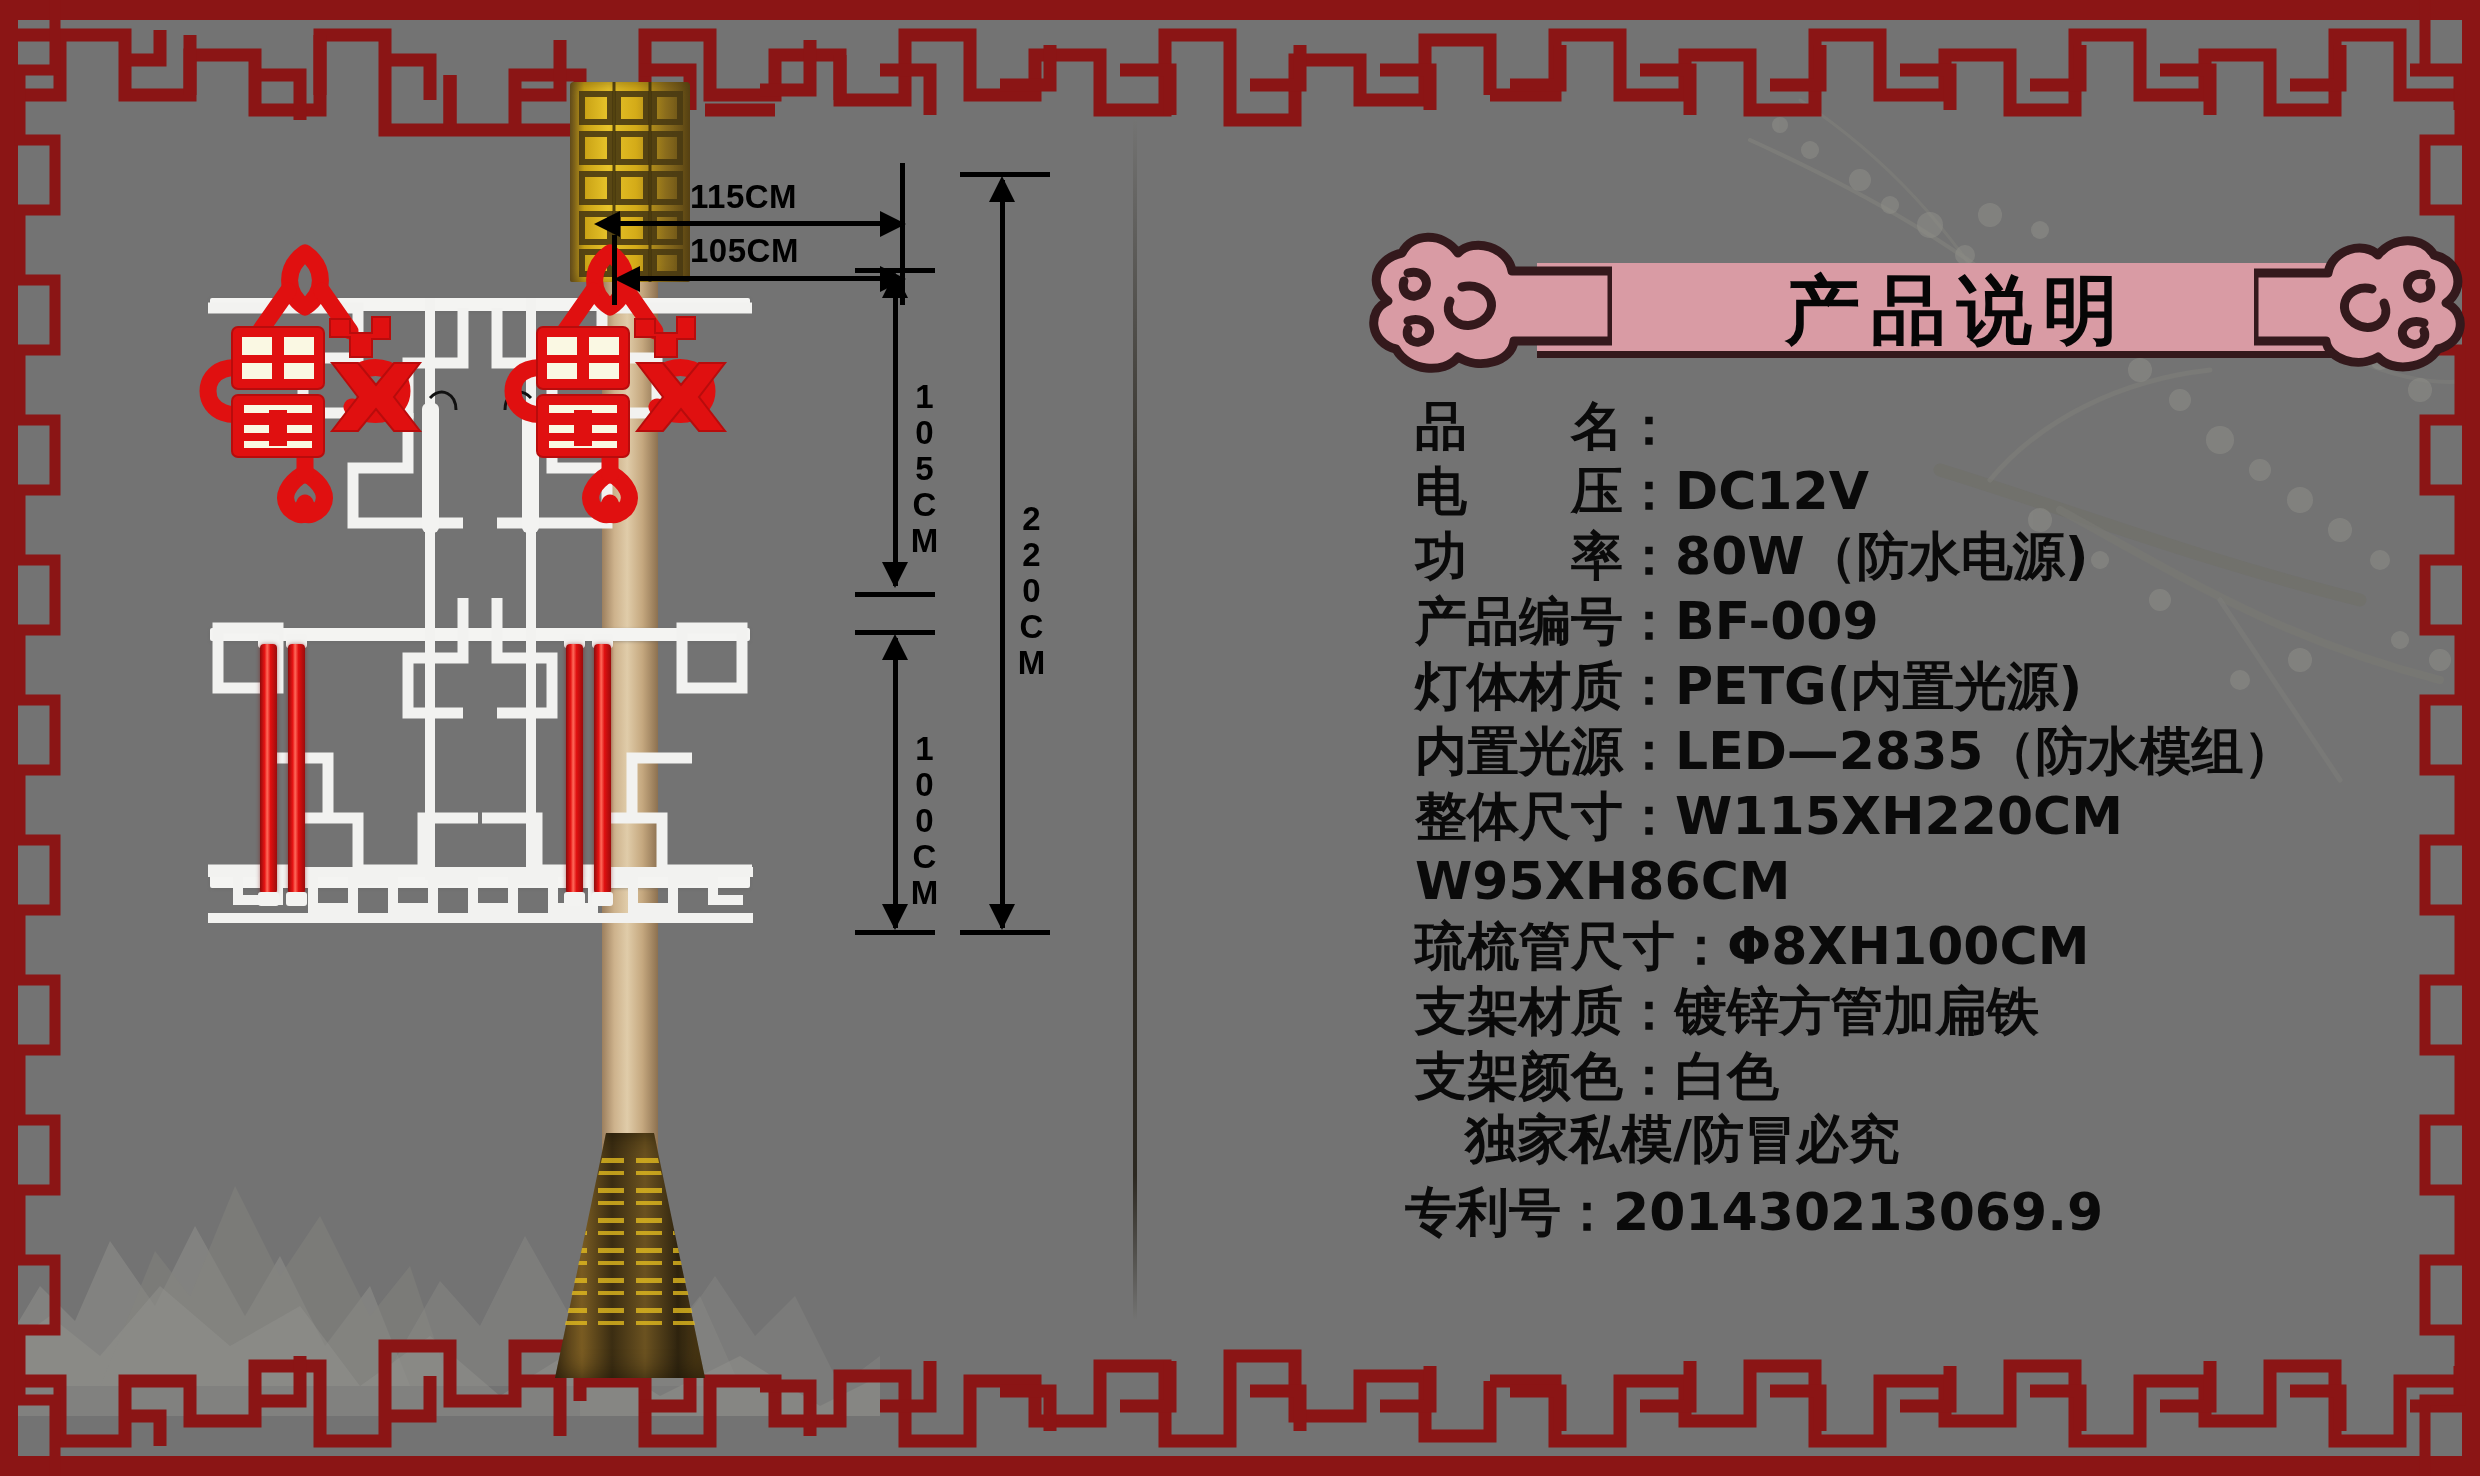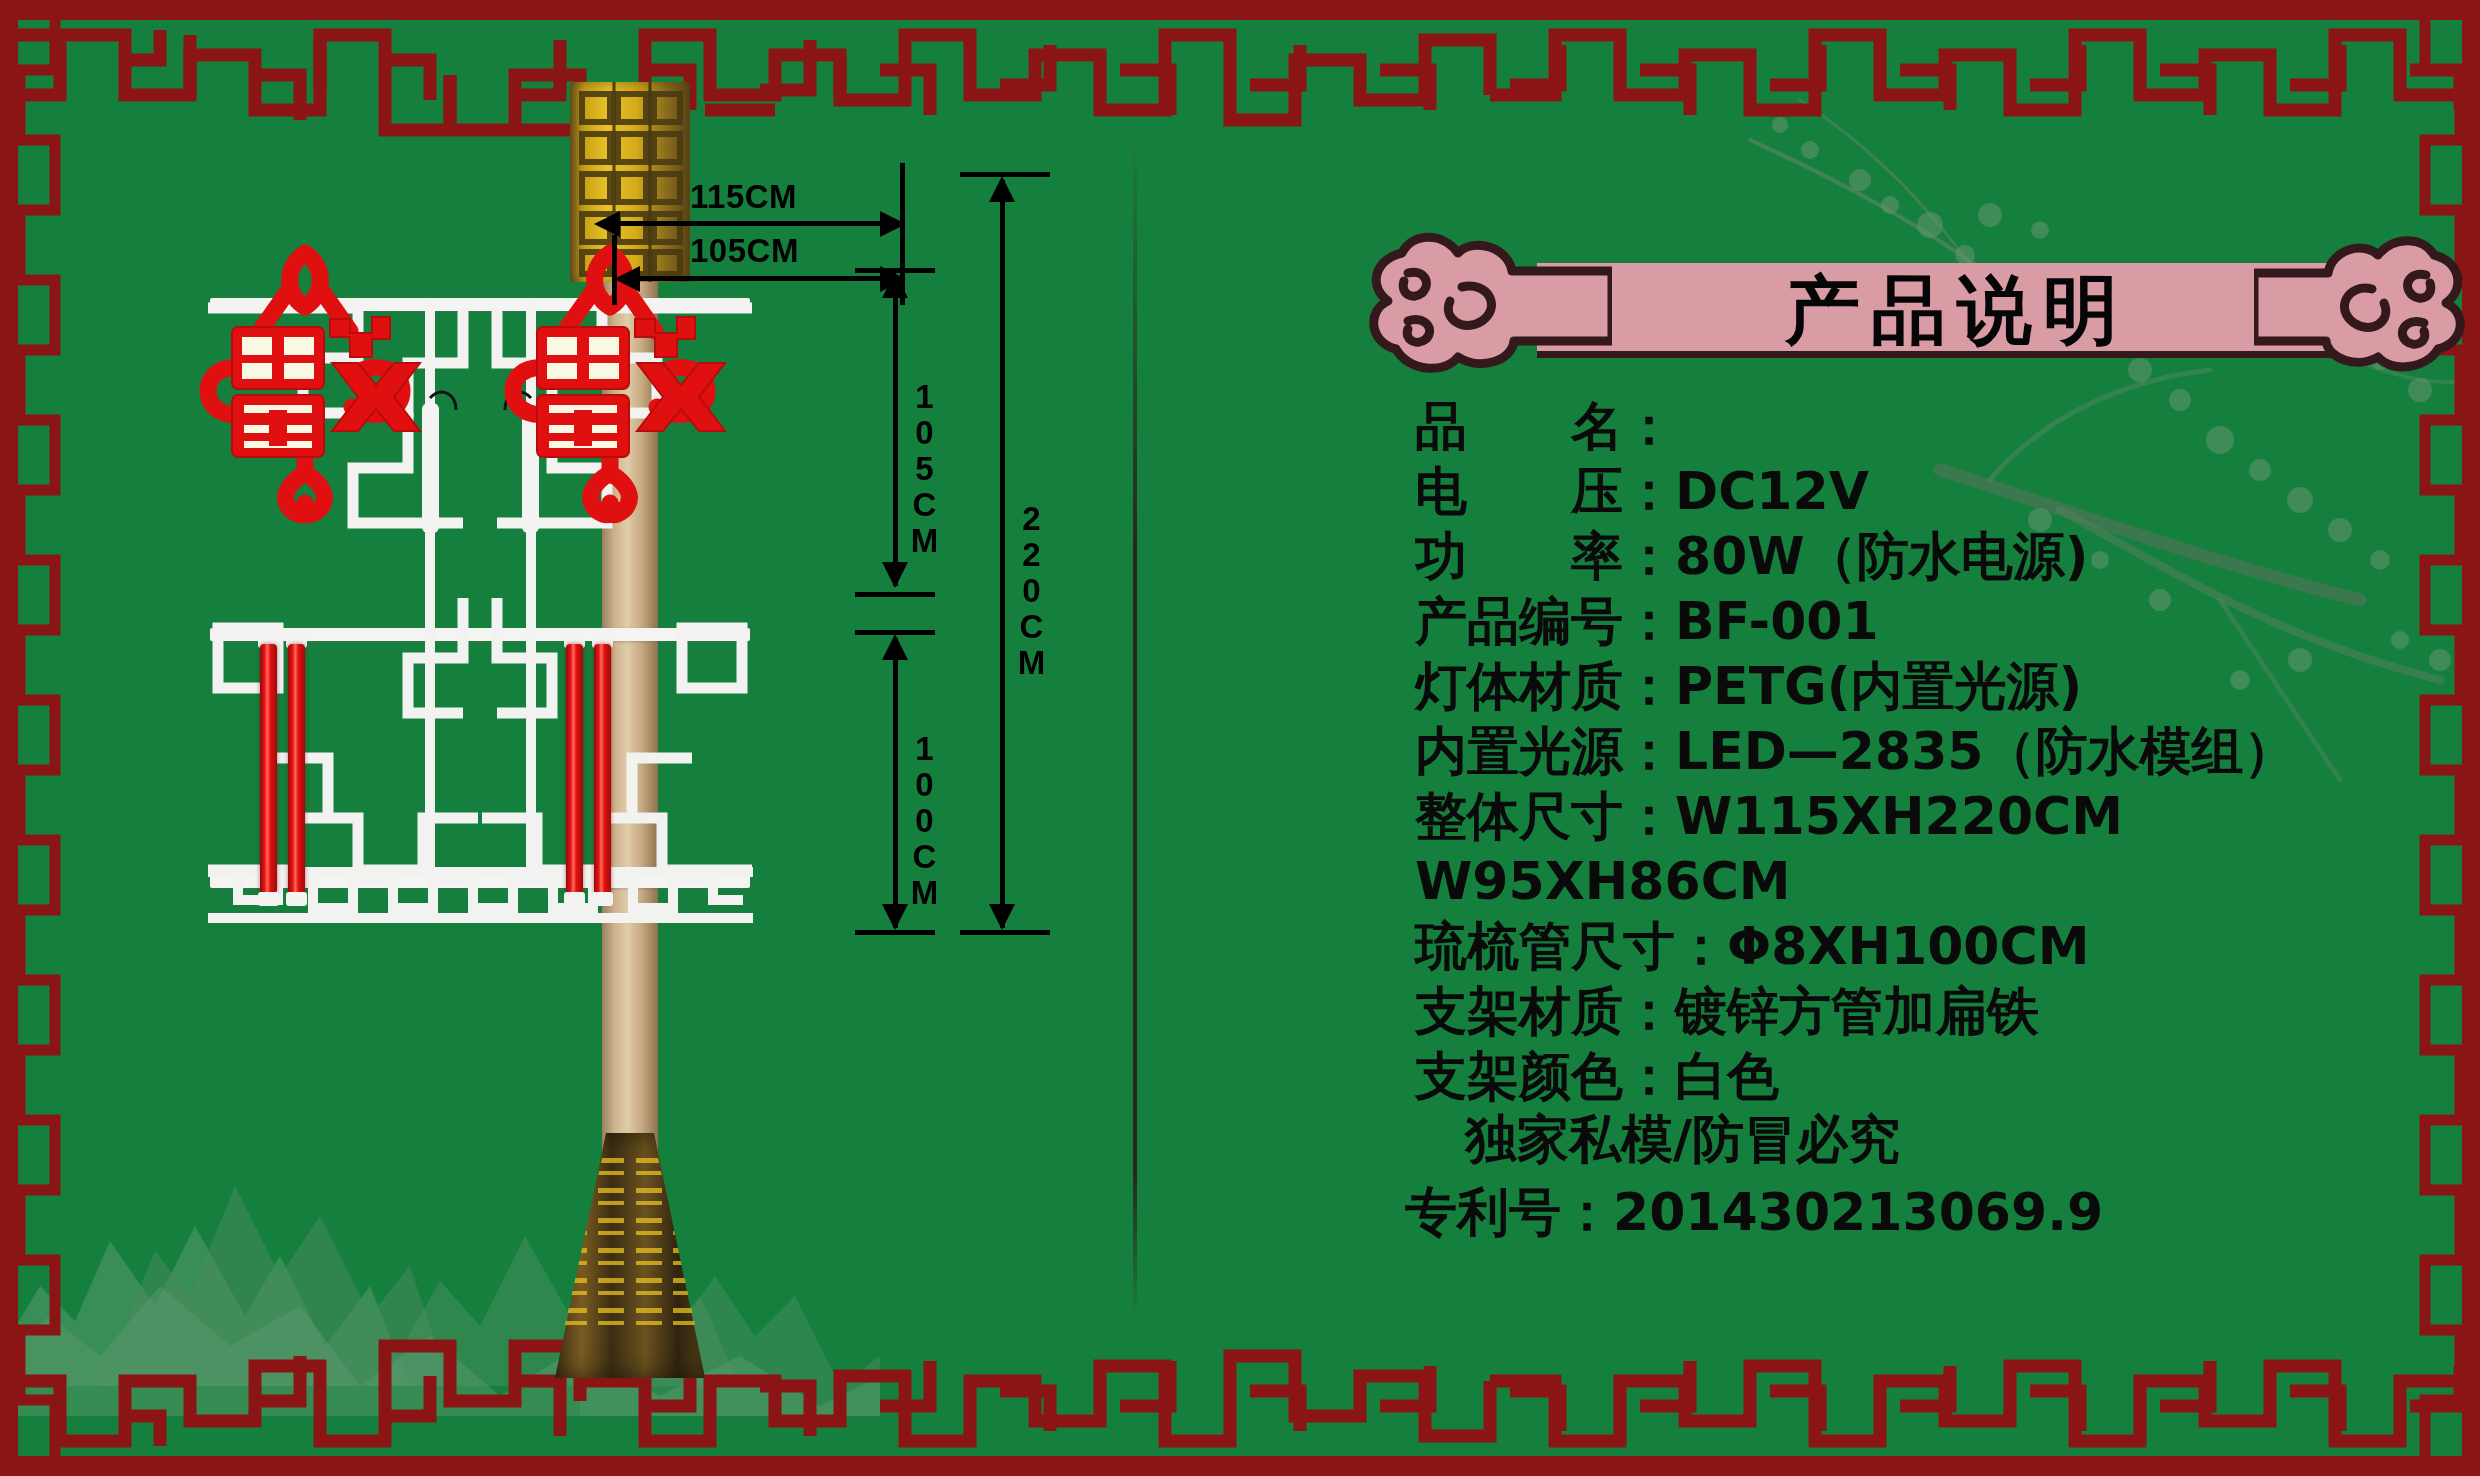--- a/index.html
+++ b/index.html
@@ -3,21 +3,21 @@
 <meta charset="utf-8">
 <style>
   * { margin:0; padding:0; box-sizing:border-box; }
   html,body { width:2480px; height:1476px; overflow:hidden; }
   body {
     background:#FAF8E3;
     font-family:"Liberation Sans","DejaVu Sans",sans-serif;
     position:relative;
   }
 
-  .stage { position:absolute; inset:0; background:#15803d; overflow:hidden; }
+  .stage { position:absolute; inset:0; background:#737373; overflow:hidden; }
 
   
   .ink-mountains {
     position:absolute; left:-20px; bottom:60px; width:900px; height:430px;
     opacity:.40; pointer-events:none;
   }
   .ink-plum {
     position:absolute; right:0; top:40px; width:740px; height:760px;
     opacity:.55; pointer-events:none;
   }
@@ -483,21 +483,21 @@
       <div class="spec-row">
         <span class="spec-key">电　　压：</span>
         <span class="spec-val">DC12V</span>
       </div>
       <div class="spec-row">
         <span class="spec-key">功　　率：</span>
         <span class="spec-val">80W（防水电源)</span>
       </div>
       <div class="spec-row">
         <span class="spec-key">产品编号：</span>
-        <span class="spec-val">BF-001</span>
+        <span class="spec-val">BF-009</span>
       </div>
       <div class="spec-row">
         <span class="spec-key">灯体材质：</span>
         <span class="spec-val">PETG(内置光源)</span>
       </div>
       <div class="spec-row">
         <span class="spec-key">内置光源：</span>
         <span class="spec-val">LED—2835（防水模组）</span>
       </div>
       <div class="spec-row">

